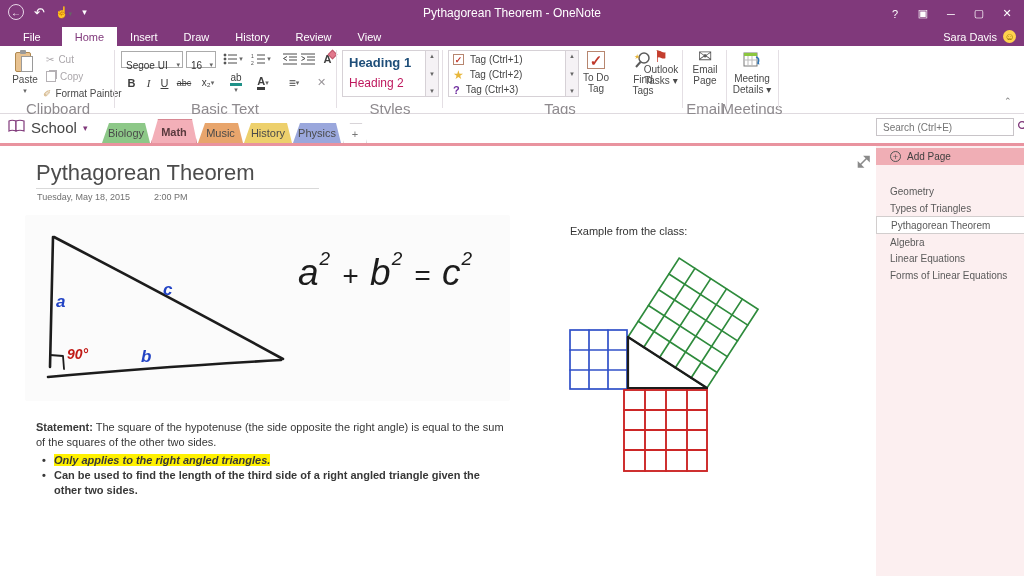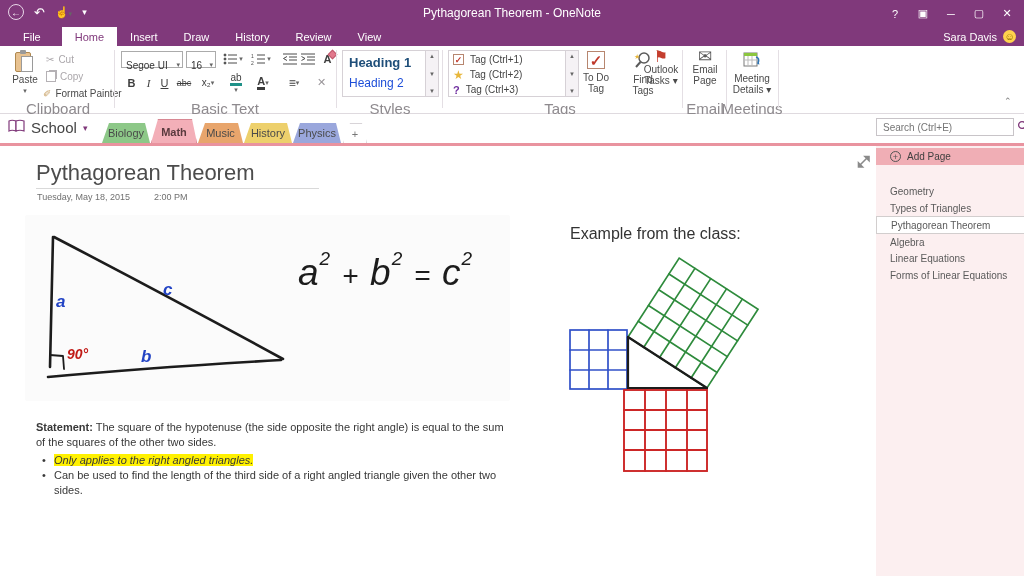--- a/index.html
+++ b/index.html
@@ -55,24 +55,24 @@
   .pageitem.selected{background:#fff;border:1px solid #D2CECE;border-right:none;color:#5a5a5a;}
 
   
   .canvas{left:0;top:146px;width:876px;height:430px;background:#fff;}
   .pagetitle{position:absolute;left:36px;top:14px;font-size:22px;color:#4C4C4C;}
   .titleline{position:absolute;left:36px;top:42px;width:283px;height:1px;background:#D9D9D9;}
   .datetime{position:absolute;left:37px;top:46px;font-size:9px;color:#707070;display:flex;gap:24px;}
   .inkzone{position:absolute;background:#FBFBFB;border-radius:2px;}
   .formula{position:absolute;left:298px;top:102px;font-family:"DejaVu Serif",serif;font-style:italic;color:#1c1c1c;font-size:37px;white-space:nowrap;}
   .formula sup{font-size:19px;vertical-align:20px;margin-left:1px;}
-  .examplelabel{position:absolute;left:570px;top:79px;font-size:16px;color:#333;}
+  .examplelabel{position:absolute;left:570px;top:79px;font-size:11px;color:#333;}
   .statement{position:absolute;left:36px;top:274px;width:472px;font-size:11px;line-height:15px;color:#383838;}
   .bullets{margin:3px 0 0 6px;padding:0;list-style:none;}
-  .bullets li{padding-left:12px;position:relative;}
+  .bullets li{padding-left:12px;position:relative;font-weight:bold;}
   .bullets li::before{content:"•";position:absolute;left:0;color:#383838;}
   .hl{background:#FFF100;font-style:italic;}
 </style>
 </head>
 <body>
 
 <div class="app">
 
   <div class="abs titlebar">
     <div class="abs qat">
@@ -209,21 +209,21 @@
     <div class="fmtbtn" style="left:282px;top:29px;width:24px;">
       <span style="font-size:12px;">≡</span>
         <span class="caret">▾</span>
     </div>
     <div class="fmtbtn" style="left:314px;top:29px;color:#9a969a;">✕</div>
     <div class="grouplabel" style="left:175px;">Basic Text</div>
     <div class="gdiv" style="left:336px;"></div>
 
     <div class="stylesbox">
       <div style="font-size:13px;color:#1E4E79;font-weight:bold;margin-top:2px;">Heading 1</div>
-      <div style="font-size:12px;color:#1d4ed8;margin-top:6px;">Heading 2</div>
+      <div style="font-size:12px;color:#be185d;margin-top:6px;">Heading 2</div>
     </div>
     <div class="scrollstrip" style="left:426px;">
       <span>▲</span>
         <span>▼</span>
         <span>▼</span>
     </div>
     <div class="grouplabel" style="left:340px;">Styles</div>
     <div class="gdiv" style="left:442px;"></div>
 
     <div class="tagsbox">

